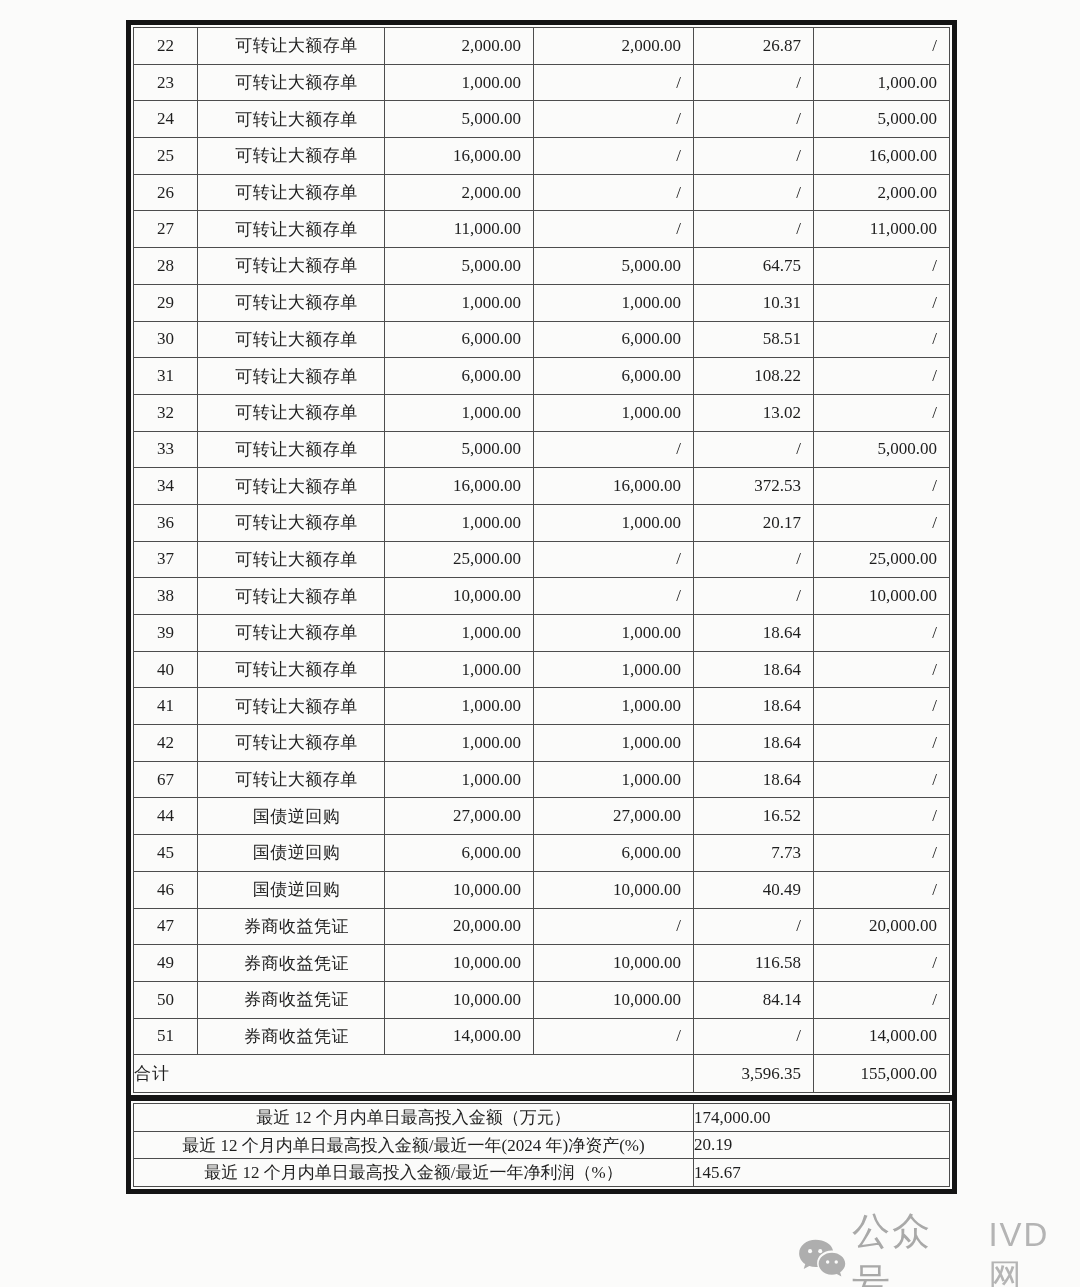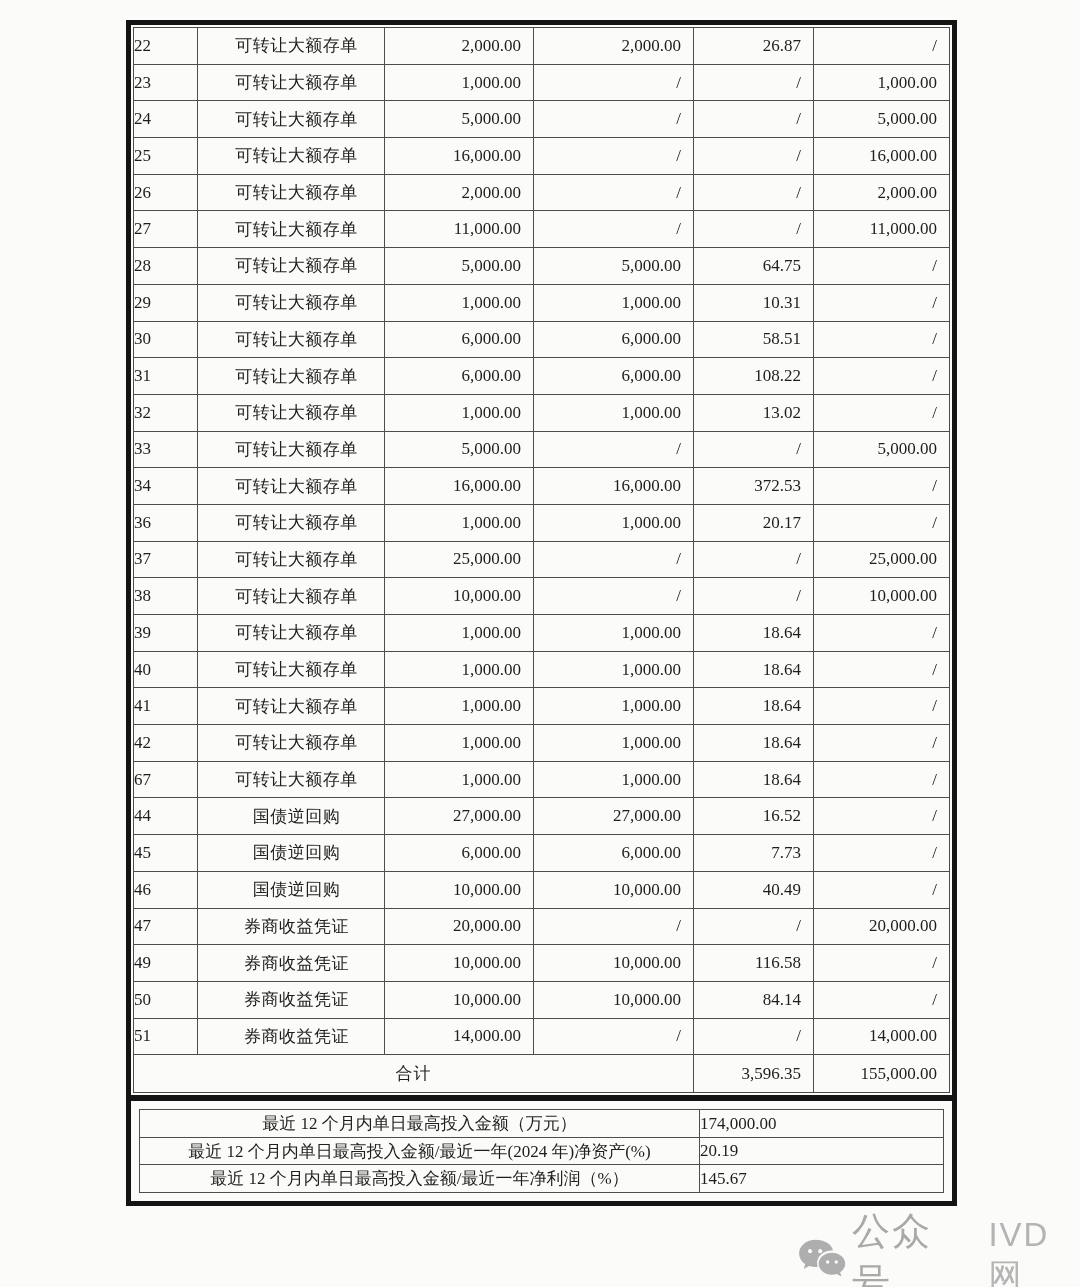--- a/index.html
+++ b/index.html
@@ -21,43 +21,43 @@
 
   
   .tbl-wrap1 {
     border: 5px solid #141414;
     border-bottom: none;
     padding: 2px 2px 2px 2px;
   }
   .tbl-wrap2 {
     border: 5px solid #141414;
     border-top-width: 6px;
-    padding: 8px;
+    padding: 2px;
   }
 
   table.tbl {
     border-collapse: collapse;
     width: 100%;
     table-layout: fixed;
   }
   table.tbl td {
     border: 1px solid #4d4d4d;
     font-size: 17px;
     padding: 0;
     overflow: hidden;
     white-space: nowrap;
   }
 
   .main td { height: 36.7px; }
-  .main .c-no   { text-align: left; }
+  .main .c-no   { text-align: center; }
   .main .c-type { text-align: center; padding-left: 11px; letter-spacing: 0.5px; }
   .main .c-num  { text-align: right; padding-right: 12px; }
 
   .total-row td { height: 38px; }
-  .c-total-label { text-align: center; letter-spacing: 1px; }
+  .c-total-label { letter-spacing: 1px; }
 
   .summary td { height: 27.5px; font-size: 16.5px; }
   .summary .s-label { text-align: center; }
   .summary .s-value { padding-right: 12px; }
 
   
   .watermark {
     position: absolute;
     left: 796px; top: 1206px;
     display: flex;

